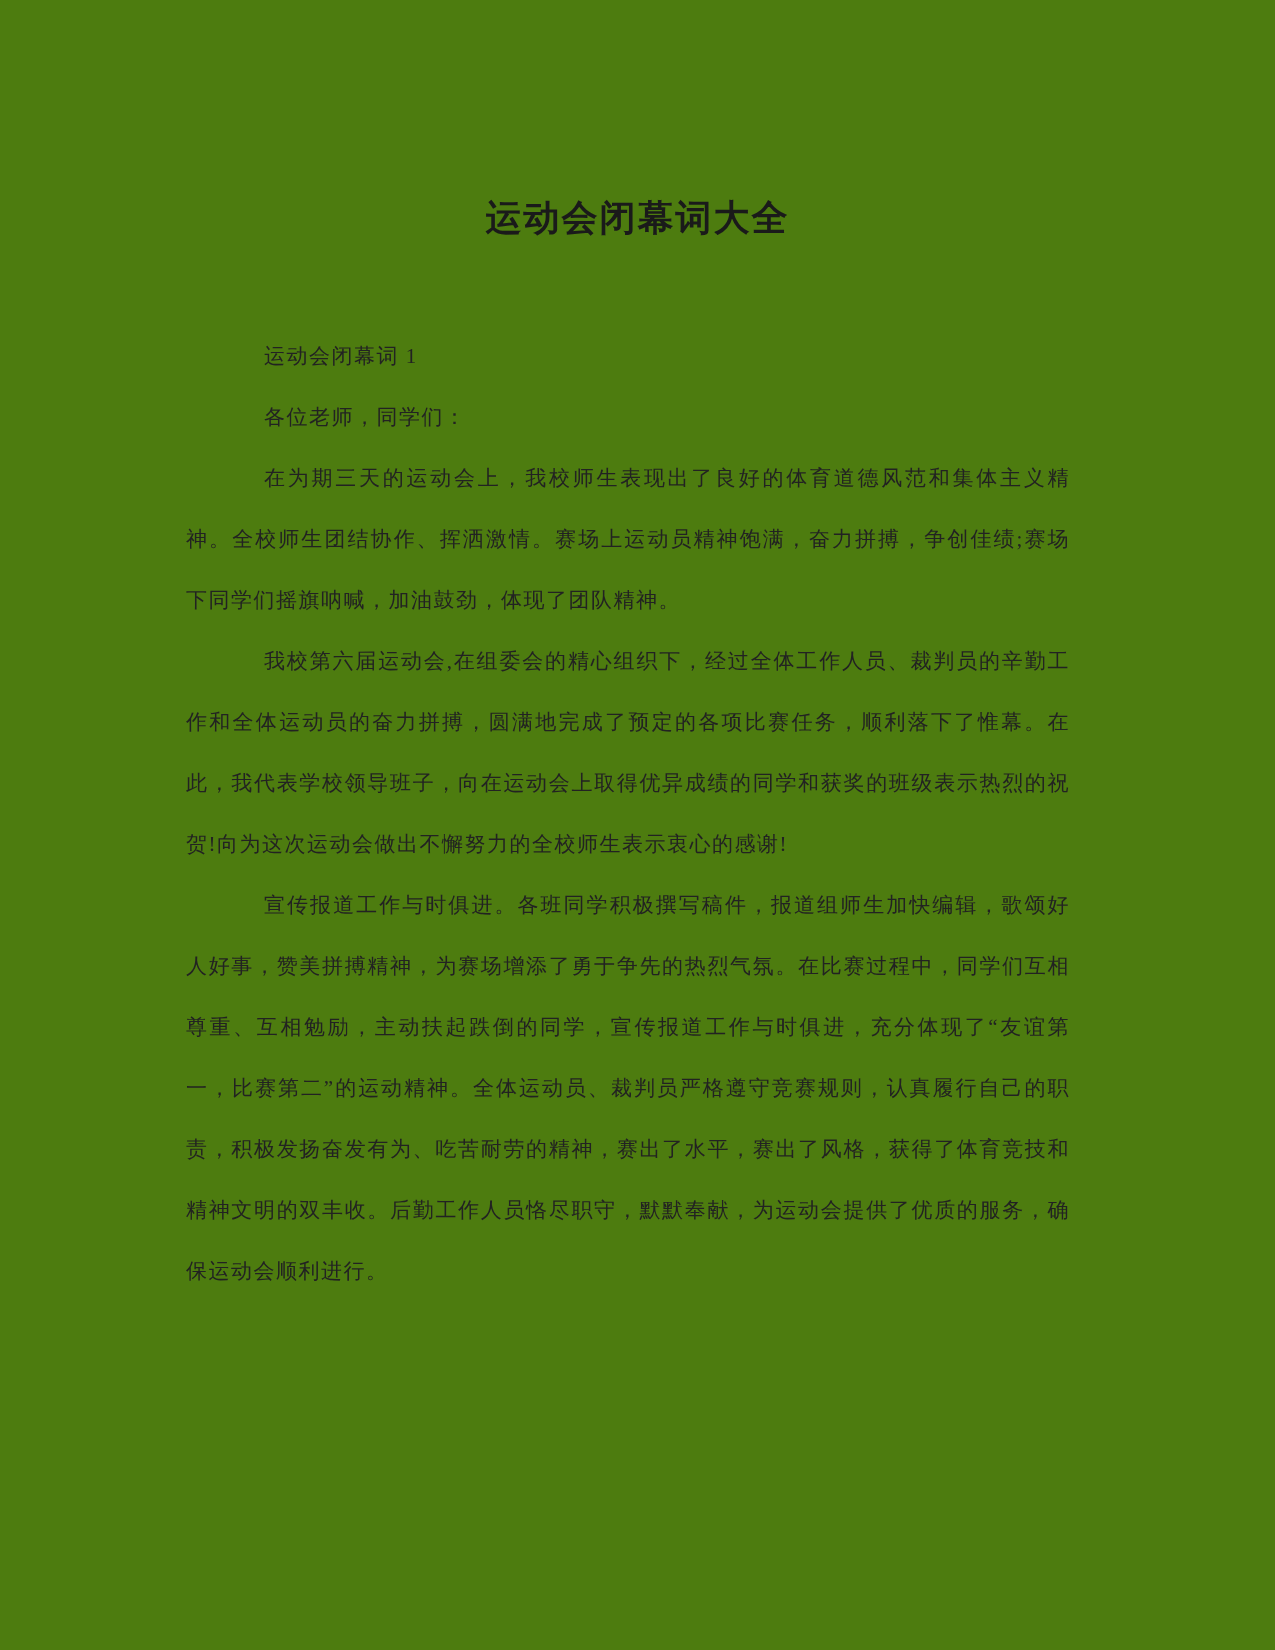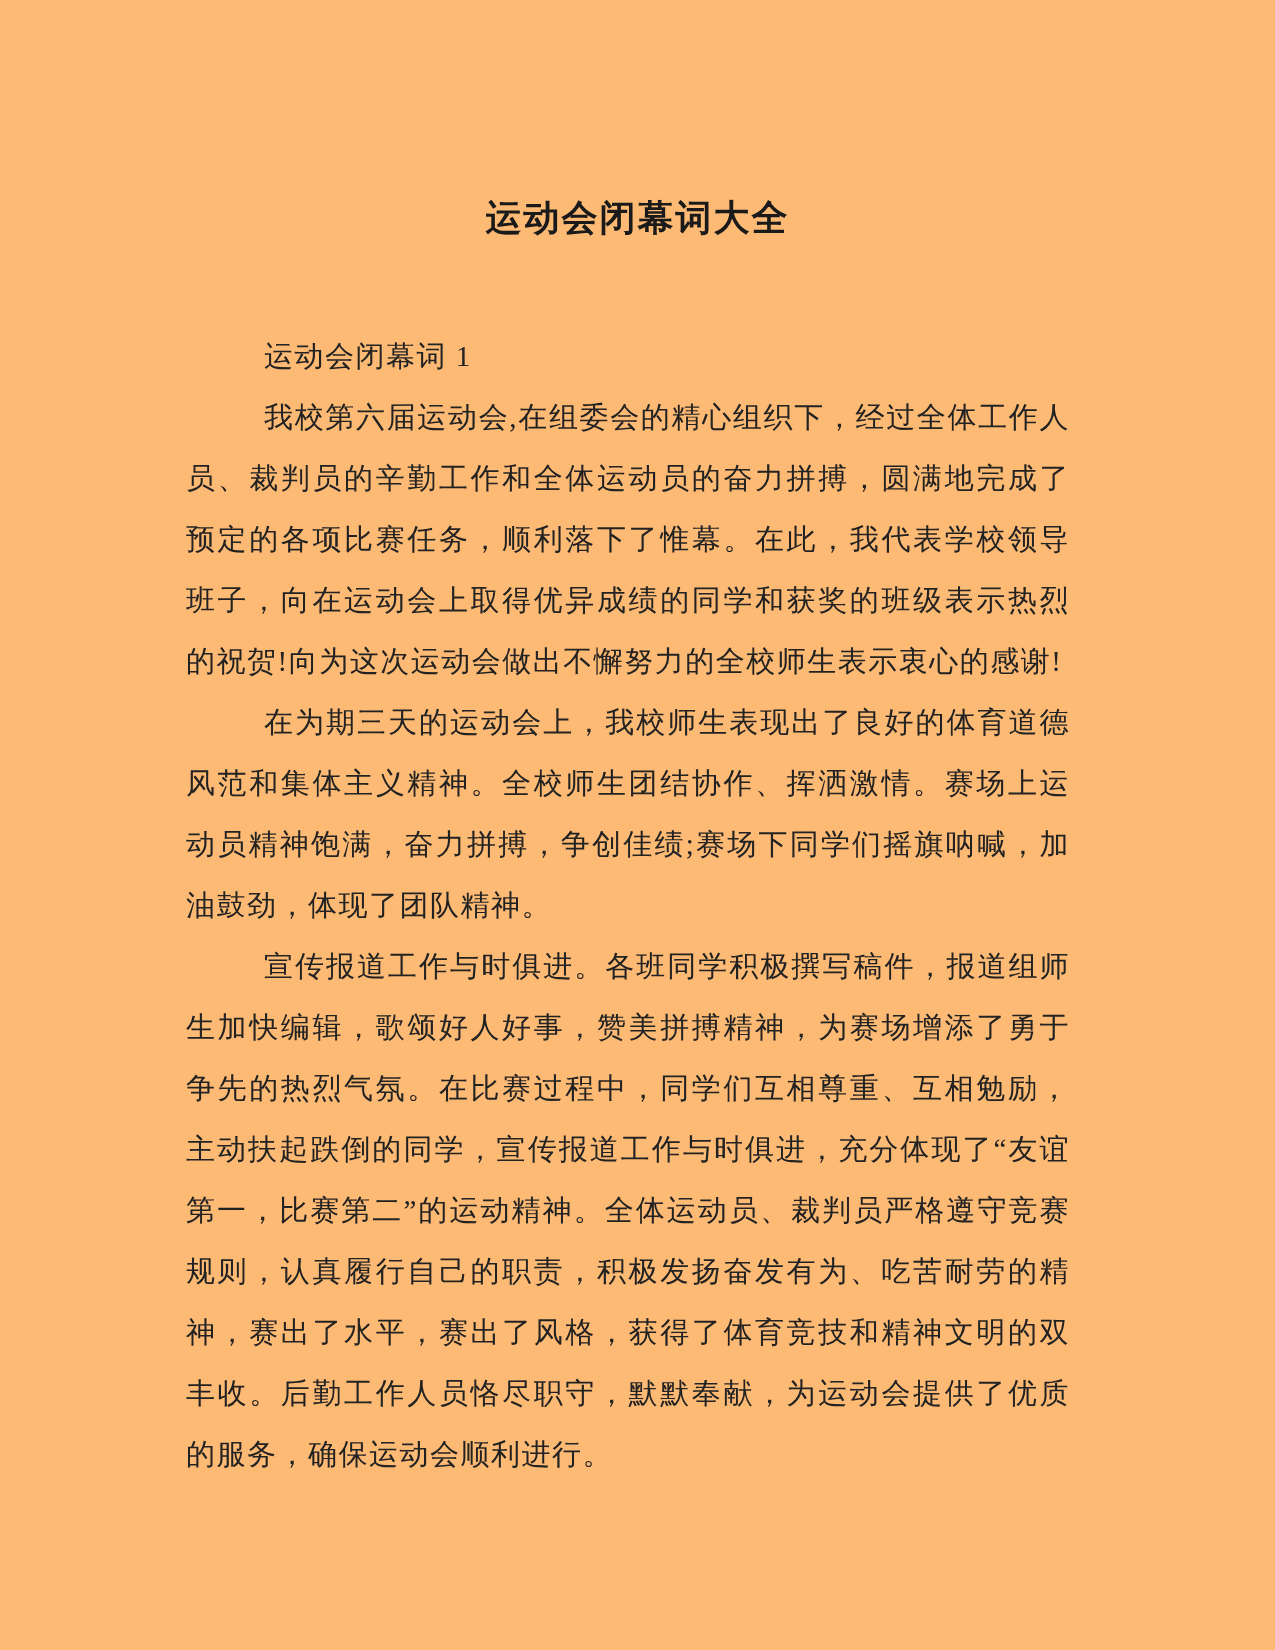--- a/index.html
+++ b/index.html
@@ -4,21 +4,21 @@
 <style>
   html, body {
     margin: 0;
     padding: 0;
     background: #ffffff;
   }
   .page {
     position: relative;
     width: 1275px;
     height: 1650px;
-    background: #fdba74;
+    background: #4d7c0f;
     color: #1f1f1f;
     overflow: hidden;
   }
   .doc-title {
     position: absolute;
     top: 196px;
     left: 0;
     width: 1275px;
     text-align: center;
     font-family: "Liberation Sans", "DejaVu Sans", sans-serif;
@@ -27,37 +27,38 @@
     line-height: 44px;
     letter-spacing: 2px;
     color: #1a1a1a;
   }
   .doc-body {
     position: absolute;
     top: 326px;
     left: 186px;
     width: 884px;
     font-family: "Liberation Serif", "DejaVu Serif", serif;
-    font-size: 29px;
+    font-size: 21px;
     line-height: 61px;
     letter-spacing: 1.5px;
     text-align: justify;
     color: #222222;
   }
   .doc-body p {
     margin: 0;
     padding: 0;
     text-indent: 78px;
   }
 </style>
 </head>
 <body>
 
 <div class="page">
   <div class="doc-title">运动会闭幕词大全</div>
 
   <div class="doc-body">
     <p>运动会闭幕词 1</p>
+    <p>各位老师，同学们：</p>
+    <p>在为期三天的运动会上，我校师生表现出了良好的体育道德风范和集体主义精神。全校师生团结协作、挥洒激情。赛场上运动员精神饱满，奋力拼搏，争创佳绩;赛场下同学们摇旗呐喊，加油鼓劲，体现了团队精神。</p>
     <p>我校第六届运动会,在组委会的精心组织下，经过全体工作人员、裁判员的辛勤工作和全体运动员的奋力拼搏，圆满地完成了预定的各项比赛任务，顺利落下了惟幕。在此，我代表学校领导班子，向在运动会上取得优异成绩的同学和获奖的班级表示热烈的祝贺!向为这次运动会做出不懈努力的全校师生表示衷心的感谢!</p>
-    <p>在为期三天的运动会上，我校师生表现出了良好的体育道德风范和集体主义精神。全校师生团结协作、挥洒激情。赛场上运动员精神饱满，奋力拼搏，争创佳绩;赛场下同学们摇旗呐喊，加油鼓劲，体现了团队精神。</p>
     <p>宣传报道工作与时俱进。各班同学积极撰写稿件，报道组师生加快编辑，歌颂好人好事，赞美拼搏精神，为赛场增添了勇于争先的热烈气氛。在比赛过程中，同学们互相尊重、互相勉励，主动扶起跌倒的同学，宣传报道工作与时俱进，充分体现了“友谊第一，比赛第二”的运动精神。全体运动员、裁判员严格遵守竞赛规则，认真履行自己的职责，积极发扬奋发有为、吃苦耐劳的精神，赛出了水平，赛出了风格，获得了体育竞技和精神文明的双丰收。后勤工作人员恪尽职守，默默奉献，为运动会提供了优质的服务，确保运动会顺利进行。</p>
   </div>
 </div>
 
 </body></html>

